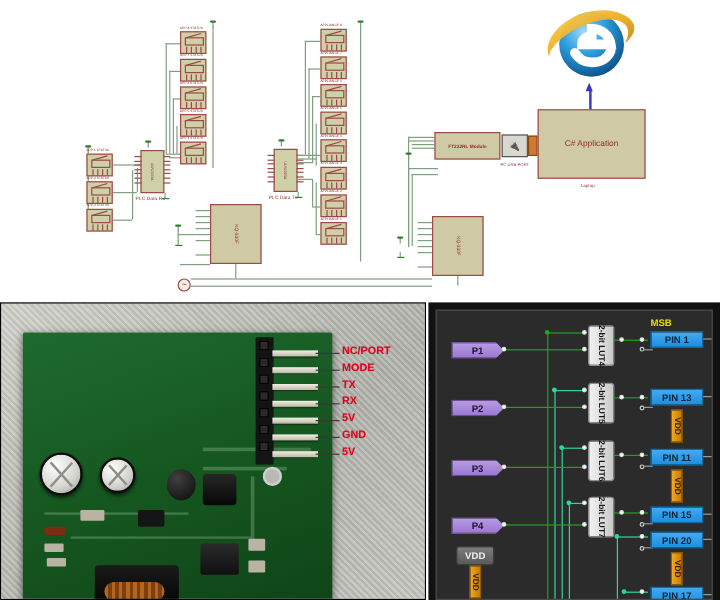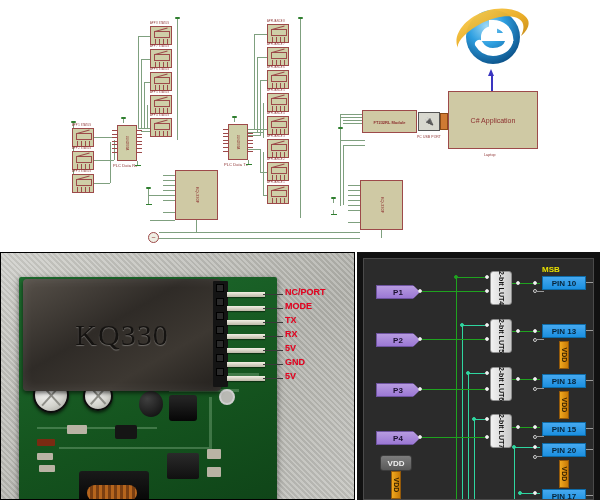--- a/index.html
+++ b/index.html
@@ -683,23 +683,20 @@
       <div class="smd light" style="left:20px;top:188px;width:16px;height:7px;"></div>
       <div class="smd" style="left:148px;top:176px;width:32px;height:26px;border-radius:2px;background:linear-gradient(#2a2a2a,#101010);"></div>
       <div class="smd light" style="left:188px;top:172px;width:14px;height:10px;"></div>
       <div class="smd light" style="left:188px;top:190px;width:14px;height:10px;"></div>
 
       <div class="tx-body" style="left:60px;top:194px;width:70px;height:40px;">
         <div class="tx-coil"></div>
       </div>
     </div>
 
-    <div class="shield">
-      <div class="shield-text">KQ330</div>
-    </div>
 
     <div class="header-block">
       <div class="hdr-hole" style="top:3px;"></div>
       <div class="hdr-hole" style="top:17px;"></div>
       <div class="hdr-hole" style="top:31px;"></div>
       <div class="hdr-hole" style="top:45px;"></div>
       <div class="hdr-hole" style="top:59px;"></div>
       <div class="hdr-hole" style="top:73px;"></div>
       <div class="hdr-hole" style="top:87px;"></div>
     </div>
@@ -748,21 +745,21 @@
       <div class="node" style="left:121px;top:16px;"></div>
       <div class="node" style="left:121px;top:30px;"></div>
       <div class="lut" style="left:126px;top:12px;">
         <span><b>2-bit</b>&nbsp;<b>LUT4</b></span>
       </div>
       <div class="gwire h" style="left:148px;top:24px;width:28px;"></div>
       <div class="node" style="left:152px;top:22px;"></div>
       <div class="node" style="left:169px;top:22px;"></div>
       <div class="node hollow" style="left:169px;top:30px;"></div>
       <div class="pwire" style="left:172px;top:32px;width:8px;"></div>
-      <div class="pinbox" style="left:178px;top:17px;">PIN 10</div>
+      <div class="pinbox" style="left:178px;top:17px;">PIN 1</div>
       <div class="pwire" style="left:222px;top:23px;width:9px;"></div>
       <div class="node hollow" style="left:229px;top:21px;"></div>
 
       <div class="port" style="left:12px;top:74px;">P2</div>
       <div class="gwire h" style="left:56px;top:80px;width:69px;"></div>
       <div class="node" style="left:54px;top:78px;"></div>
       <div class="twire h" style="left:98px;top:66px;width:27px;"></div>
       <div class="node teal" style="left:96px;top:64px;"></div>
       <div class="node" style="left:121px;top:64px;"></div>
       <div class="node" style="left:121px;top:78px;"></div>
@@ -789,21 +786,21 @@
       <div class="node" style="left:121px;top:112px;"></div>
       <div class="node" style="left:121px;top:128px;"></div>
       <div class="lut" style="left:126px;top:108px;">
         <span><b>2-bit</b>&nbsp;<b>LUT6</b></span>
       </div>
       <div class="gwire h" style="left:148px;top:120px;width:28px;"></div>
       <div class="node" style="left:152px;top:118px;"></div>
       <div class="node" style="left:169px;top:118px;"></div>
       <div class="node hollow" style="left:169px;top:128px;"></div>
       <div class="pwire" style="left:172px;top:129px;width:8px;"></div>
-      <div class="pinbox" style="left:178px;top:115px;">PIN 18</div>
+      <div class="pinbox" style="left:178px;top:115px;">PIN 11</div>
       <div class="pwire" style="left:222px;top:121px;width:9px;"></div>
       <div class="node hollow" style="left:229px;top:119px;"></div>
       <div class="vddtag" style="left:195px;top:132px;">
         <span>VDD</span>
       </div>
 
       <div class="port" style="left:12px;top:172px;">P4</div>
       <div class="gwire h" style="left:56px;top:178px;width:69px;"></div>
       <div class="node" style="left:54px;top:176px;"></div>
       <div class="twire h" style="left:110px;top:160px;width:15px;"></div>

